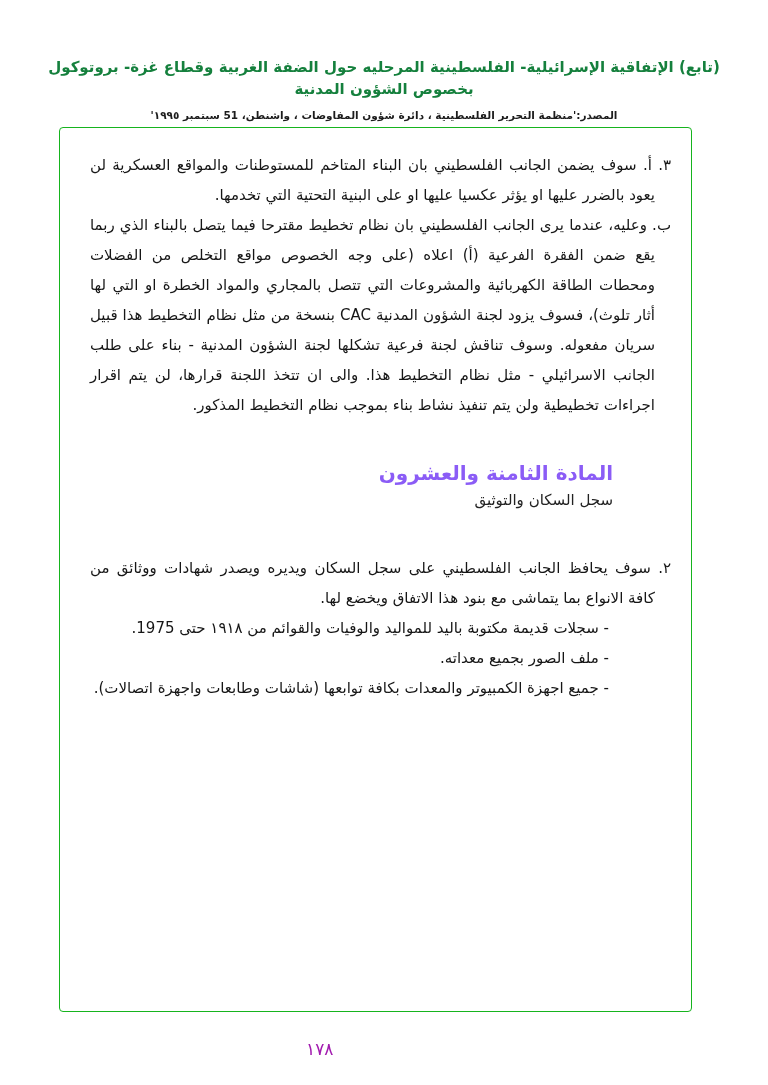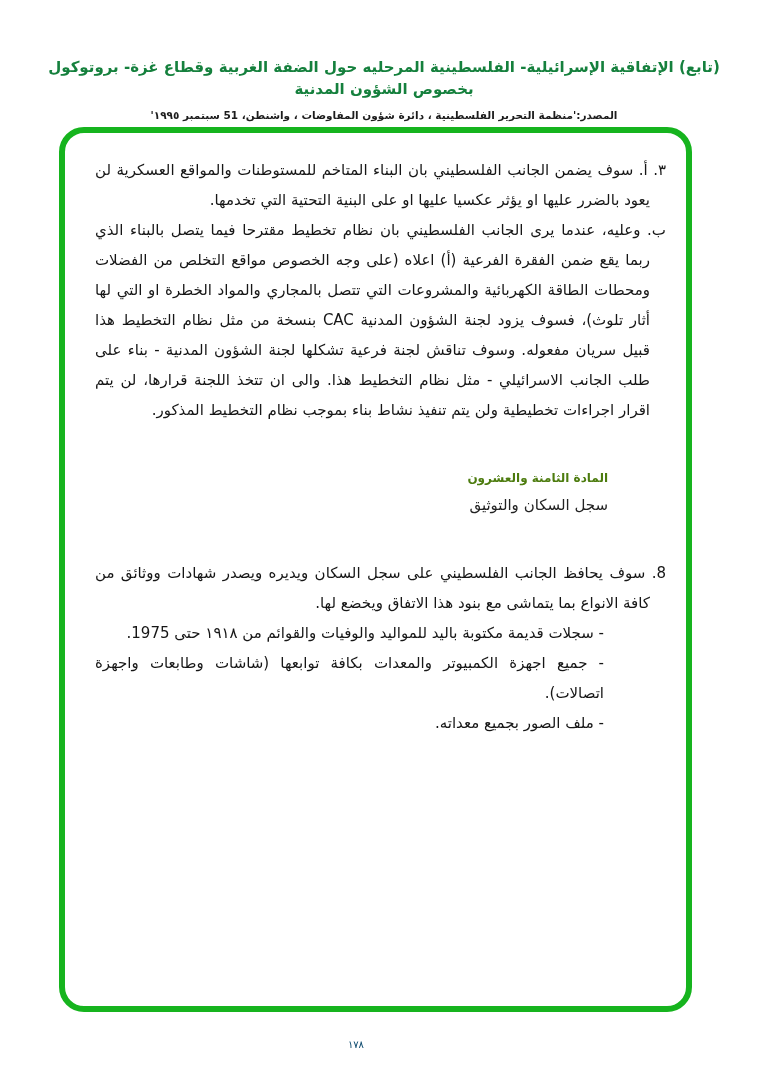--- a/index.html
+++ b/index.html
@@ -27,22 +27,22 @@
   .page-header .source {
     font-size: 10.5px;
     font-weight: bold;
     color: #1c1c1c;
     margin-top: 9px;
   }
   .doc-frame {
     position: absolute;
     left: 59px; top: 127px;
     width: 633px; height: 885px;
-    border: 6px solid #1d4ed8;
-    border-radius: 25px;
+    border: 1px solid #1d4ed8;
+    border-radius: 4px;
     background: #ffffff;
   }
   .doc-content {
     direction: rtl;
     padding: 22px 20px 0 30px;
     font-size: 15px;
     line-height: 30px;
     text-align: justify;
     text-justify: inter-word;
     color: #161616;
@@ -50,43 +50,43 @@
   p.hang {
     padding-right: 16px;
     text-indent: -16px;
   }
   .article-heading {
     margin-top: 40px;
     padding-right: 58px;
     text-align: right;
   }
   .article-heading .article-title {
-    font-size: 12px;
+    font-size: 20px;
     font-weight: bold;
     line-height: 26px;
-    color: #4d7c0f;
+    color: #8b5cf6;
   }
   .article-heading .article-subtitle {
     font-size: 15px;
     font-weight: normal;
     line-height: 26px;
     margin-top: 1px;
     color: #222222;
   }
   .article-body { margin-top: 40px; }
   .dash-item { padding-right: 62px; }
   .page-number {
     position: absolute;
     left: 306px; top: 1039px;
     width: 58px;
-    text-align: right;
+    text-align: left;
     direction: rtl;
-    font-size: 10px;
+    font-size: 17px;
     letter-spacing: 1px;
-    color: #0c4a6e;
+    color: #a21caf;
   }
 </style>
 </head>
 <body>
 
 <header class="page-header">
   <div class="title">(تابع) الإتفاقية الإسرائيلية- الفلسطينية المرحليه حول الضفة الغربية وقطاع غزة- بروتوكول بخصوص الشؤون المدنية</div>
   <div class="source">المصدر:'منظمة التحرير الفلسطينية ، دائرة شؤون المفاوضات ، واشنطن، 51 سبتمبر ١٩٩٥'</div>
 </header>
 
@@ -94,21 +94,21 @@
   <div class="doc-content">
     <p class="hang">٣. أ. سوف يضمن الجانب الفلسطيني بان البناء المتاخم للمستوطنات والمواقع العسكرية لن يعود بالضرر عليها او يؤثر عكسيا عليها او على البنية التحتية التي تخدمها.</p>
     <p class="hang">ب. وعليه، عندما يرى الجانب الفلسطيني بان نظام تخطيط مقترحا فيما يتصل بالبناء الذي ربما يقع ضمن الفقرة الفرعية (أ) اعلاه (على وجه الخصوص مواقع التخلص من الفضلات ومحطات الطاقة الكهربائية والمشروعات التي تتصل بالمجاري والمواد الخطرة او التي لها أثار تلوث)، فسوف يزود لجنة الشؤون المدنية CAC بنسخة من مثل نظام التخطيط هذا قبيل سريان مفعوله. وسوف تناقش لجنة فرعية تشكلها لجنة الشؤون المدنية - بناء على طلب الجانب الاسرائيلي - مثل نظام التخطيط هذا. والى ان تتخذ اللجنة قرارها، لن يتم اقرار اجراءات تخطيطية ولن يتم تنفيذ نشاط بناء بموجب نظام التخطيط المذكور.</p>
 
     <div class="article-heading">
       <div class="article-title">المادة الثامنة والعشرون</div>
       <div class="article-subtitle">سجل السكان والتوثيق</div>
     </div>
 
     <div class="article-body">
-      <p class="hang">8. سوف يحافظ الجانب الفلسطيني على سجل السكان ويديره ويصدر شهادات ووثائق من كافة الانواع بما يتماشى مع بنود هذا الاتفاق ويخضع لها.</p>
+      <p class="hang">٢. سوف يحافظ الجانب الفلسطيني على سجل السكان ويديره ويصدر شهادات ووثائق من كافة الانواع بما يتماشى مع بنود هذا الاتفاق ويخضع لها.</p>
       <p class="dash-item">- سجلات قديمة مكتوبة باليد للمواليد والوفيات والقوائم من ١٩١٨ حتى 1975.</p>
+      <p class="dash-item">- ملف الصور بجميع معداته.</p>
       <p class="dash-item">- جميع اجهزة الكمبيوتر والمعدات بكافة توابعها (شاشات وطابعات واجهزة اتصالات).</p>
-      <p class="dash-item">- ملف الصور بجميع معداته.</p>
     </div>
   </div>
 </div>
 
 <div class="page-number">١٧٨</div>
 
 </body></html>

